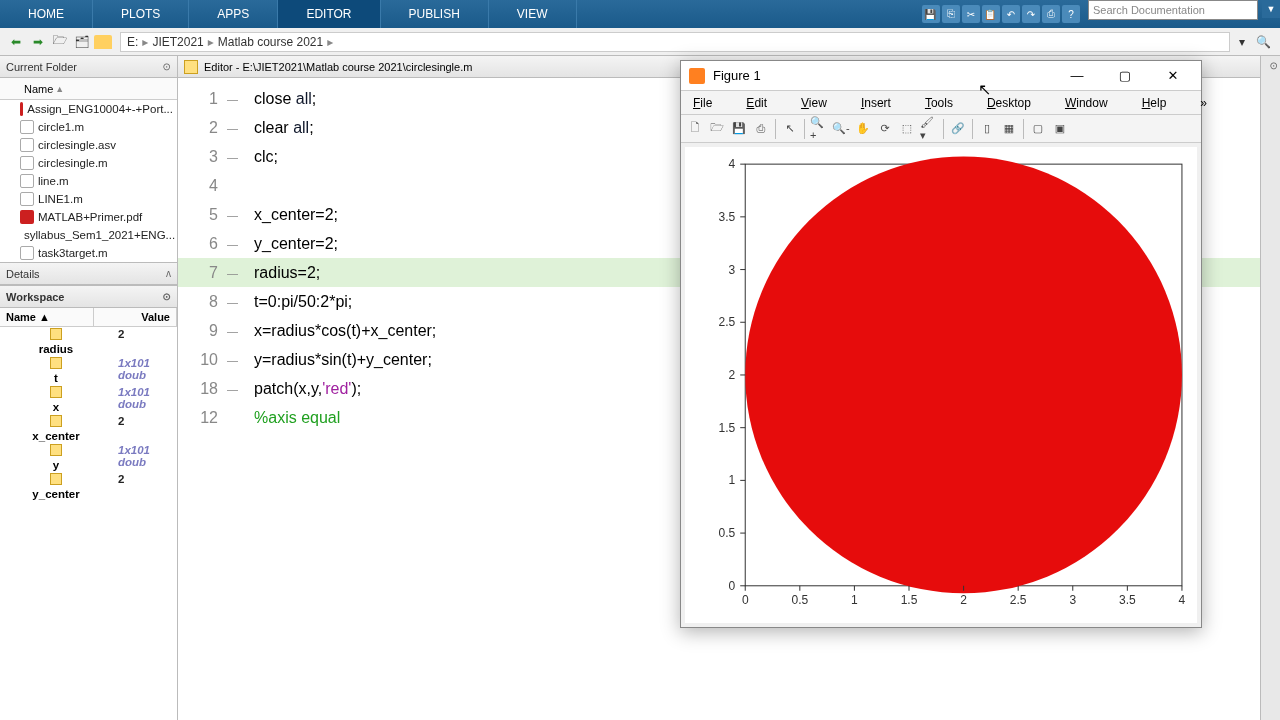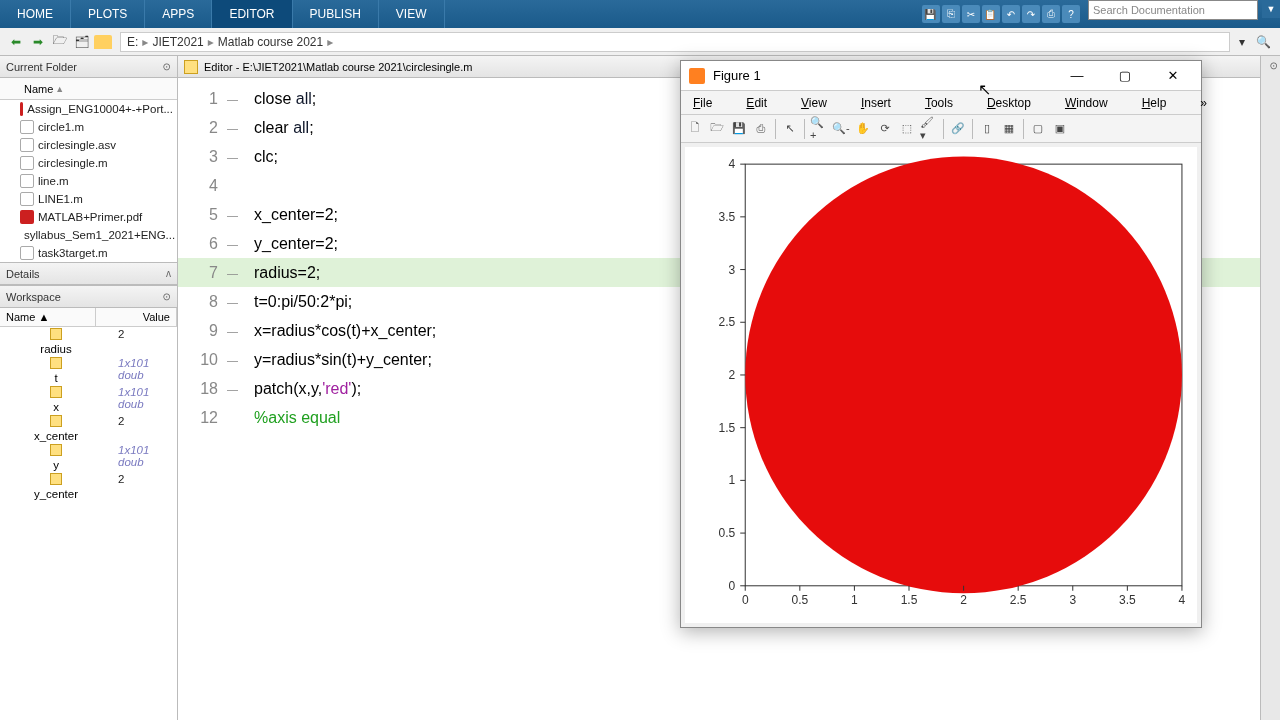--- a/index.html
+++ b/index.html
@@ -1,20 +1,20 @@
 <!DOCTYPE html>
 <html><head>
 <meta charset="utf-8">
 <style>
 * { margin:0; padding:0; box-sizing:border-box; font-family:"Segoe UI",Arial,sans-serif; }
 body { width:1280px; height:720px; background:#e8e8e8; overflow:hidden; position:relative; }
 
 
 .ribbon { height:28px; background:linear-gradient(#2a6a9a,#1a5a8a); display:flex; align-items:stretch; }
-.ribbon-tab { padding:0 17px; color:#fff; font-size:12px; display:flex; align-items:center; border-right:1px solid #3a7aaa; cursor:pointer; }
+.ribbon-tab { padding:0 28px; color:#fff; font-size:12px; display:flex; align-items:center; border-right:1px solid #3a7aaa; cursor:pointer; }
 .ribbon-tab.active { background:#0d4a7a; }
 .ribbon-spacer { flex:1; }
 .ribbon-icons { display:flex; align-items:center; padding:0 4px; gap:2px; }
 .ribbon-ico { width:18px; height:18px; background:#4a8aba; border-radius:2px; cursor:pointer; display:flex; align-items:center; justify-content:center; font-size:10px; color:#fff; }
 .search-doc { width:170px; height:20px; background:#fff; border:1px solid #888; padding:0 4px; font-size:11px; color:#888; display:flex; align-items:center; margin:0 4px; }
 .ribbon-drop { width:18px; height:18px; background:#2a6a9a; color:#fff; display:flex; align-items:center; justify-content:center; font-size:9px; cursor:pointer; }
 
 
 .addrbar { height:28px; background:#f0f0f0; border-bottom:1px solid #bbb; display:flex; align-items:center; padding:0 6px; gap:2px; }
 .addr-btn { width:20px; height:20px; display:flex; align-items:center; justify-content:center; font-size:12px; color:#333; cursor:pointer; border-radius:2px; }
@@ -31,21 +31,21 @@
 .leftcol { width:178px; display:flex; flex-direction:column; border-right:1px solid #bbb; background:#fff; }
 .panel-head { height:22px; background:linear-gradient(#f4f4f4,#e4e4e4); border-bottom:1px solid #bbb; display:flex; align-items:center; padding:0 6px; font-size:11px; color:#333; justify-content:space-between; }
 .panel-head .ctl { color:#666; font-size:10px; cursor:pointer; }
 .cf-header { height:22px; border-bottom:1px solid #ccc; display:flex; align-items:center; padding:0 6px; font-size:11px; background:#fafafa; }
 .cf-list { flex:0 0 auto; overflow:auto; }
 .cf-item { display:flex; align-items:center; padding:2px 4px 2px 20px; font-size:11.5px; color:#222; cursor:pointer; gap:4px; white-space:nowrap; overflow:hidden; }
 .cf-ico { width:14px; height:14px; display:inline-block; border-radius:2px; }
 .cf-ico.pdf { background:#cc2020; }
 .cf-ico.m { background:#fff; border:1px solid #aaa; }
 .details-panel { border-top:1px solid #bbb; }
-.workspace-panel { flex:1; display:flex; flex-direction:column; border-top:1px solid #bbb; }
+.workspace-panel { flex:1; display:flex; flex-direction:column; border-top:1px solid #bbb;font-weight:bold; }
 .ws-table { flex:1; overflow:auto; }
 .ws-head { display:flex; background:#fafafa; border-bottom:1px solid #ccc; font-size:11px;gap:41px; }
 .ws-head div { padding:3px 6px; border-right:1px solid #ccc; }
 .ws-head .c1 { width:112px; }
 .ws-head .c2 { flex:1; }
 .ws-row { display:flex; font-size:11.5px; }
 .ws-row div { padding:1px 6px; }
 .ws-row .c1 { width:112px; display:flex; align-items:center; gap:3px;flex-direction:column; }
 .ws-row .c2 { flex:1; color:#222; }
 .ws-row .c2.dim { color:#7a7ac0; font-style:italic; }

